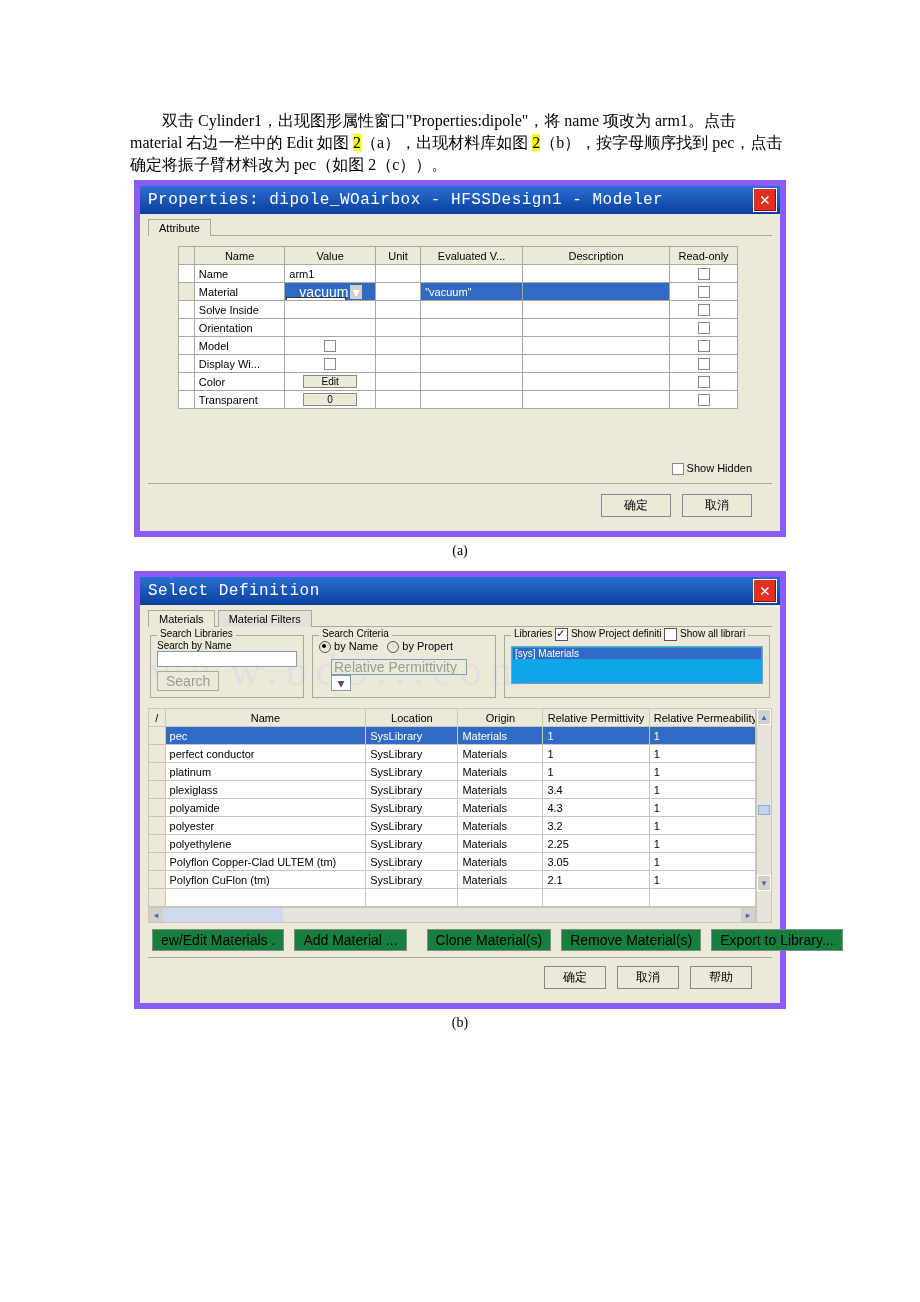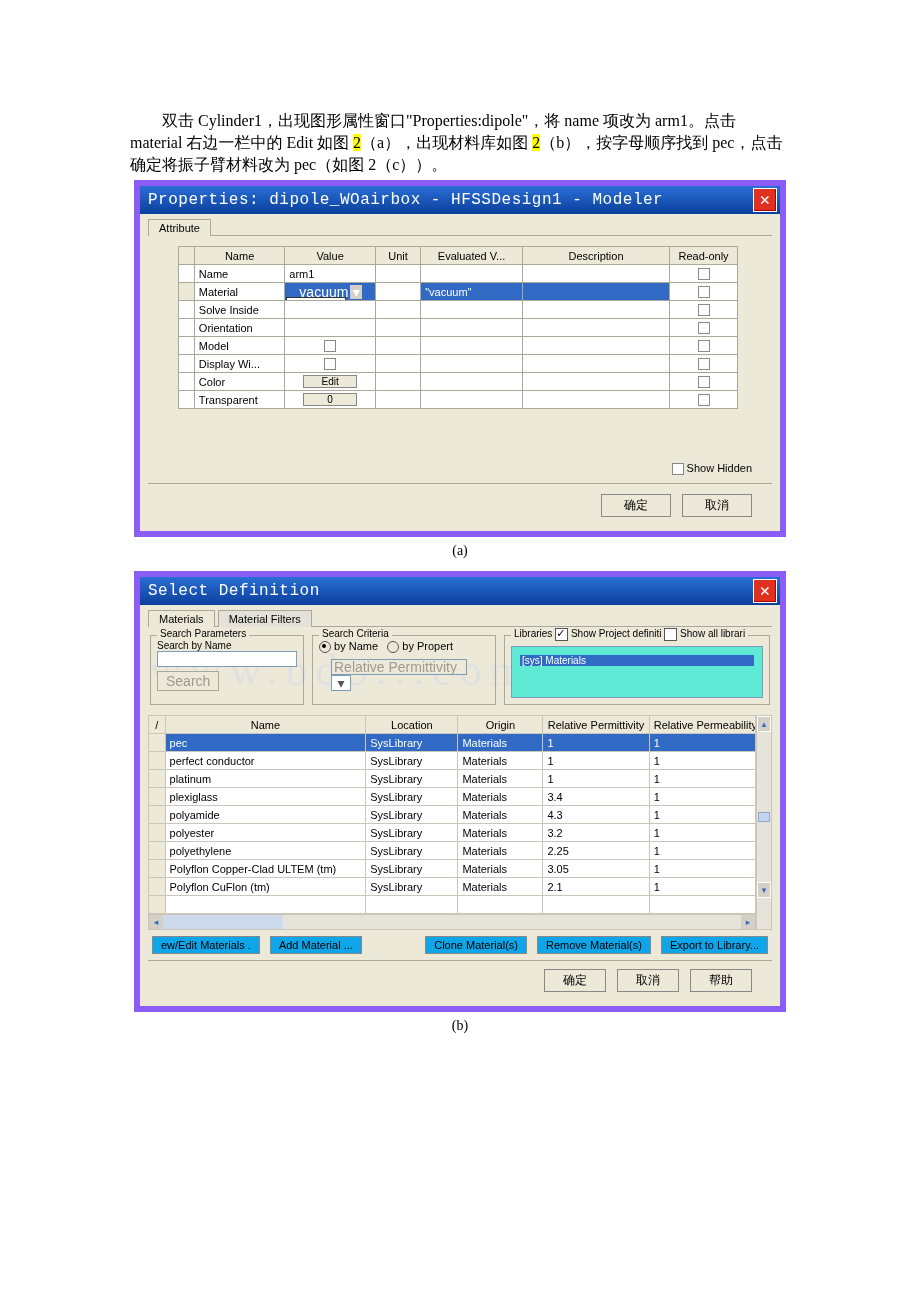--- a/index.html
+++ b/index.html
@@ -37,21 +37,21 @@
   .radio.on::after { content:""; position:absolute; left:2px; top:2px; width:4px; height:4px; background:#000; border-radius:50%; }
   .chk { display:inline-block; width:11px;height:11px;border:1px solid #555;background:#fff;vertical-align:middle;position:relative; }
   .chk.on::after { content:"✓"; position:absolute; left:0; top:-2px; font-size:11px; }
   table.mat { border-collapse:collapse; width:100%; background:#fff; font-size:11px; table-layout:fixed; }
   table.mat th, table.mat td { border:1px solid #cac7ba; padding:1px 4px; height:15px; text-align:left; white-space:nowrap; overflow:hidden; }
   table.mat th { background:#ece9d8; font-weight:normal; text-align:center; }
   tr.matsel td { background:#316ac5; color:#fff; }
   .scrollcol { width:14px; background:#e6e4da; border:1px solid #cac7ba; }
   .scroll-up, .scroll-down { height:14px; background:#d4d0c8; border:1px solid #fff; display:flex;align-items:center;justify-content:center;font-size:9px;color:#316ac5; }
   .btnrow { display:flex; gap:10px; padding:6px 4px 0 4px; }
-  .btnrow .sbtn { flex:0 0 auto; padding:2px 8px; border:1px solid #888; background:#0ea5e9; font-size:11px; }
+  .btnrow .sbtn { flex:0 0 auto; padding:2px 8px; border:1px solid #888; background:#15803d; font-size:14px; }
   .btnrow .spacer { flex:1; }
   .hscroll { height:14px; background:#e6e4da; border:1px solid #cac7ba; display:flex; }
   .hscroll .arrow { width:14px; background:#d4d0c8; display:flex;align-items:center;justify-content:center;font-size:9px;color:#316ac5; }
   .hscroll .thumb { width:120px; background:#cdd9ec; }
   .sel-disp { display:inline-block; border:1px solid #7f9db9; background:#fff; font-size:14px; padding:0 2px; height:14px; line-height:14px;margin-left:12px; }
   .sel-disp .drop { display:inline-block; width:12px; text-align:center; background:#d4d0c8; margin-left:2px; }
   .watermark { position:absolute; font-size:44px; color:#e0e0e0; letter-spacing:8px; font-family:"Times New Roman",serif; pointer-events:none; z-index:0; }
 </style>
 </head>
 <body>
@@ -191,37 +191,37 @@
       <span class="closebtn">✕</span>
     </div>
     <div class="wbody" style="position:relative;">
       <div class="watermark" style="left:10px; top:40px;">www.bdo...com</div>
       <span class="tab">Materials</span>
       <span class="tab inactive">Material Filters</span>
       <div class="tab-border"></div>
 
       <div class="searchrow" style="margin-top:6px; position:relative; z-index:1;">
         <div class="col groupbox" style="flex:0 0 140px;">
-          <span class="legend">Search Parameters</span>
+          <span class="legend">Search Libraries</span>
           <div style="font-size:10px;">Search by Name</div>
           <input type="text" class="txt" style="">
           <div style="margin-top:4px;"><span class="btn-dis">Search</span></div>
         </div>
         <div class="col groupbox" style="flex:0 0 170px;">
           <span class="legend">Search Criteria</span>
           <div><span class="radio on"></span> <span>by Name</span>
                &nbsp;&nbsp;<span class="radio"></span> <span>by Propert</span></div>
           <div style="margin-top:6px;">
             <span class="sel-disp" style="width:130px;color:#9e9a91;background:#ece9d8;"><span>Relative Permittivity</span></span>
             <span class="sel-disp" style="width:14px;text-align:center;color:#555;">▾</span>
           </div>
         </div>
         <div class="col groupbox" style="flex:1;">
           <span class="legend"><span>Libraries</span> <span class="chk on"></span> <span>Show Project definiti</span> <span class="chk"></span> <span>Show all librari</span></span>
-          <div style="margin-top:6px;border:1px solid #7f9db9;background:#5eead4;height:34px;padding:8px;">
+          <div style="margin-top:6px;border:1px solid #7f9db9;background:#0ea5e9;height:34px;padding:1px;">
             <div style="background:#316ac5;color:#fff;font-size:10px;padding:0 2px;">[sys] Materials</div>
           </div>
         </div>
       </div>
 
       <div style="display:flex;margin-top:8px; position:relative; z-index:1;">
         <div style="flex:1;">
           <table class="mat">
             <colgroup>
                 <col style="width:14px">

